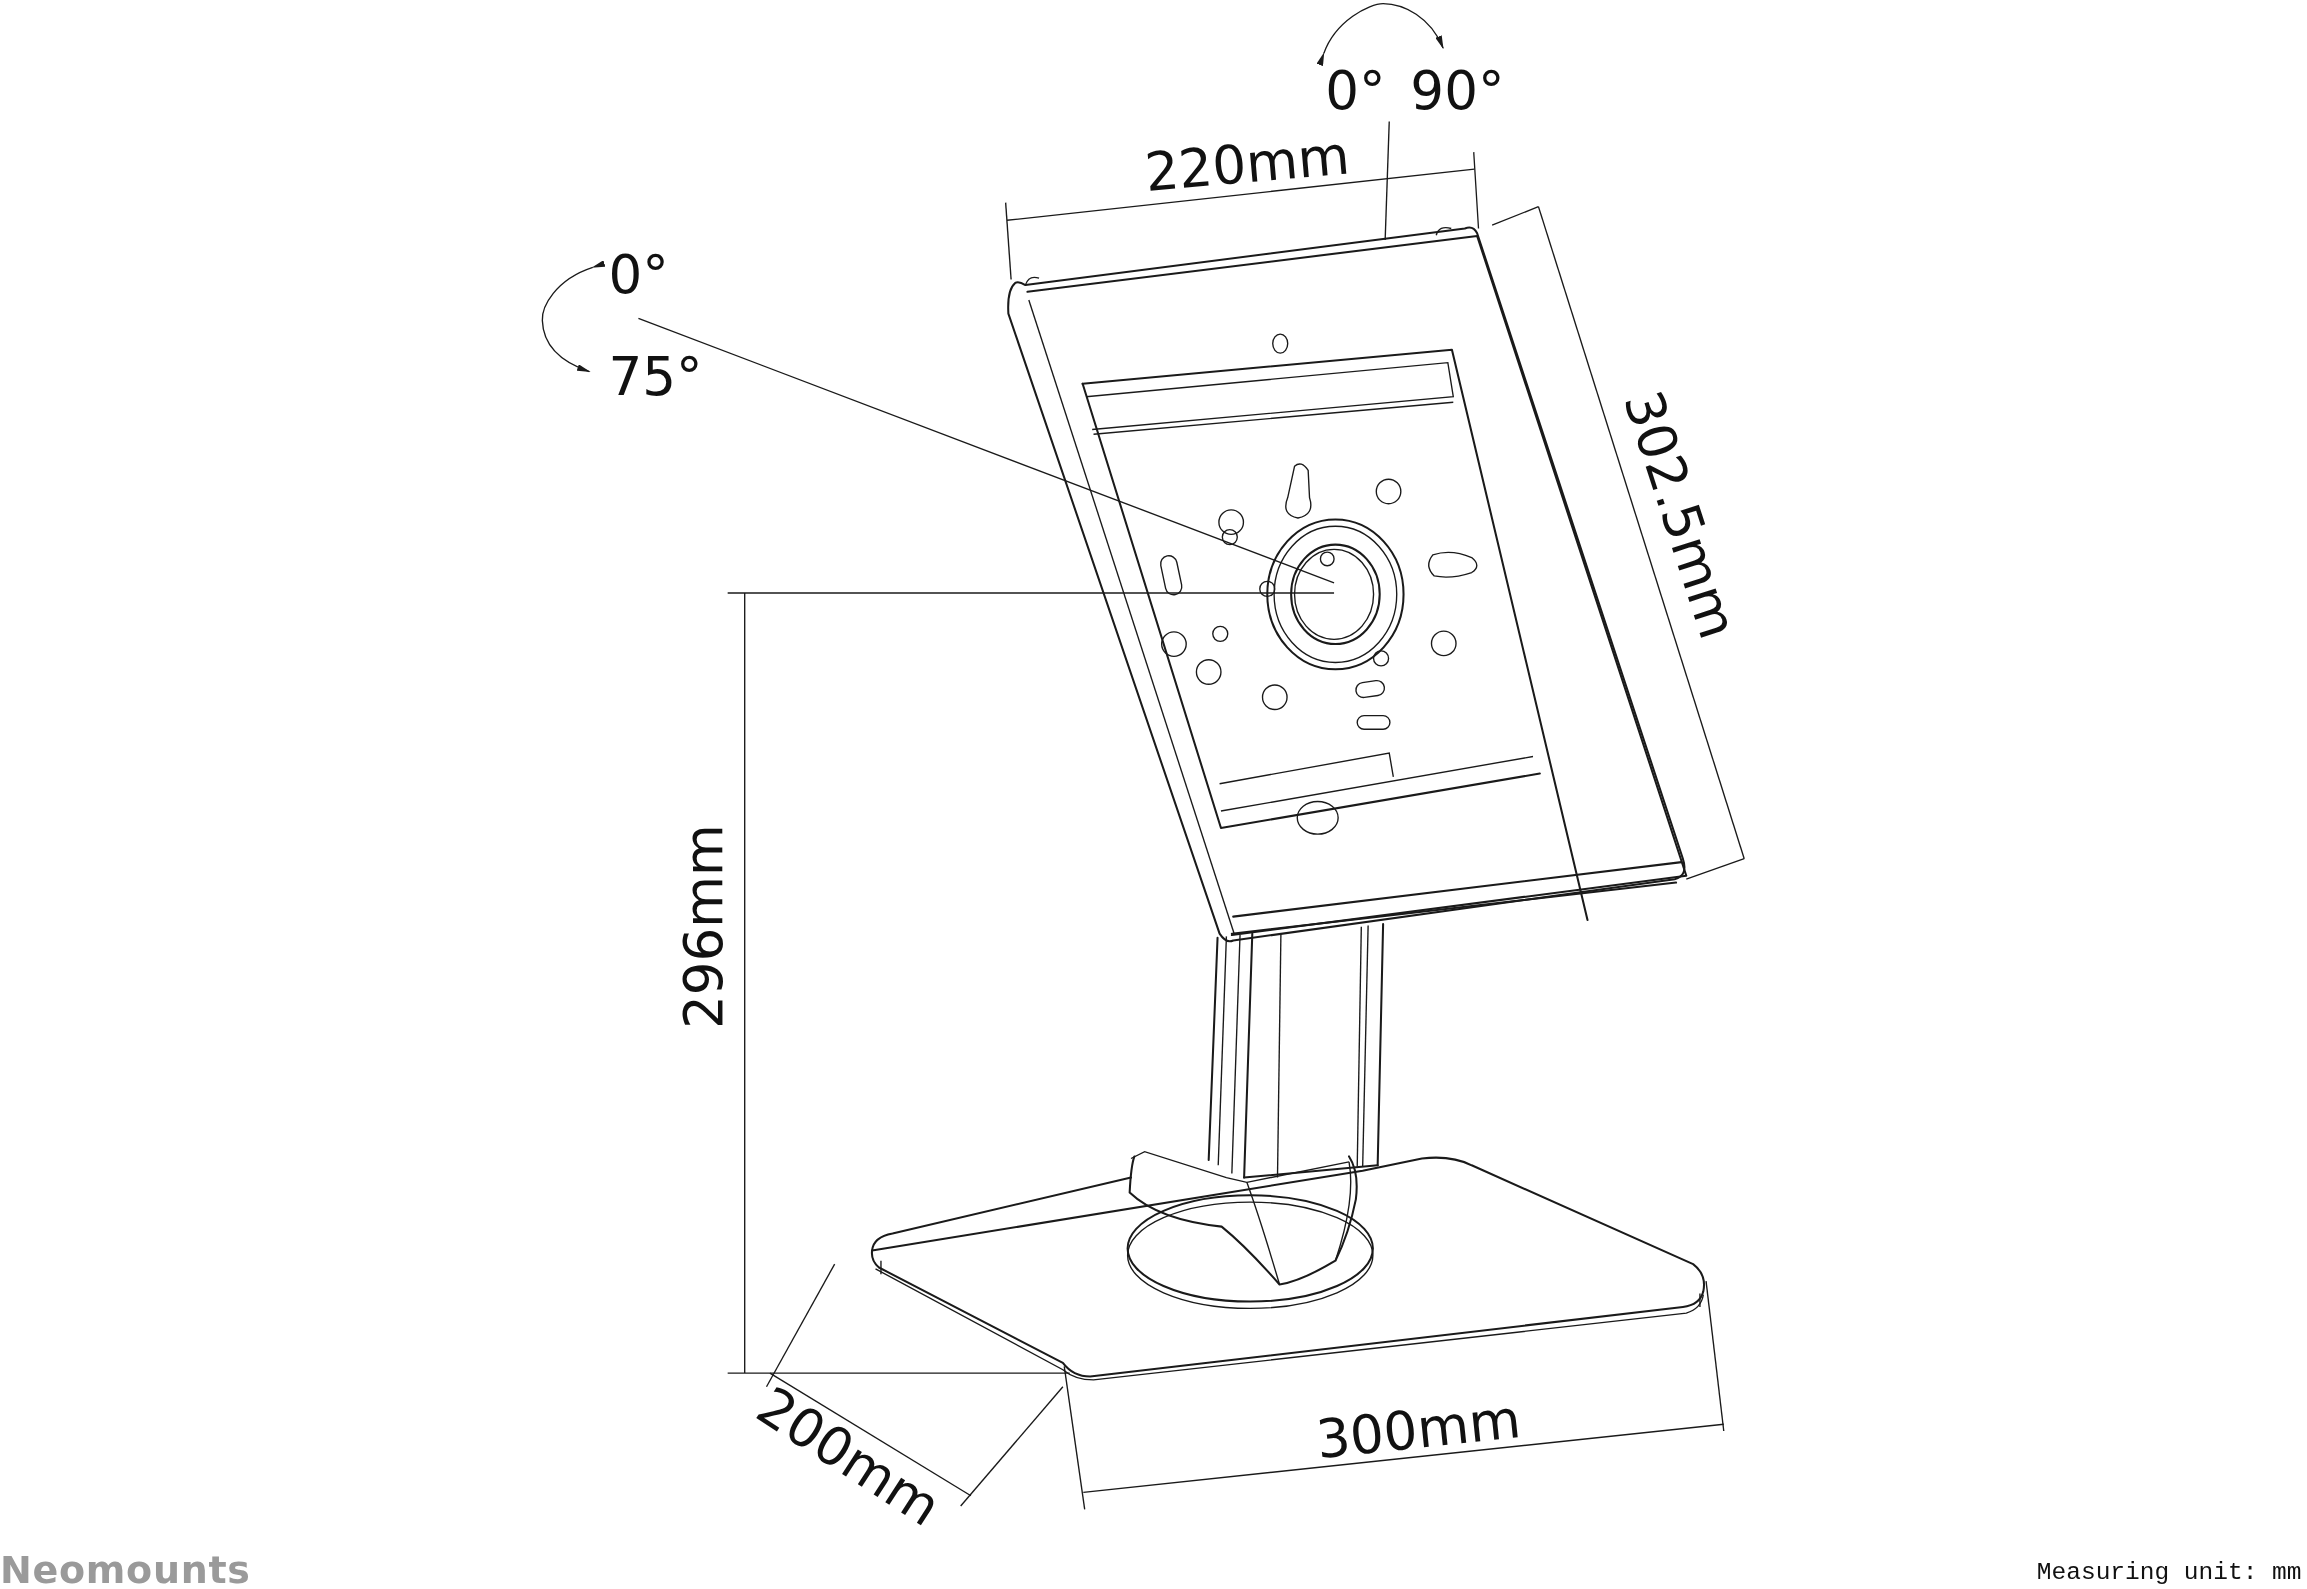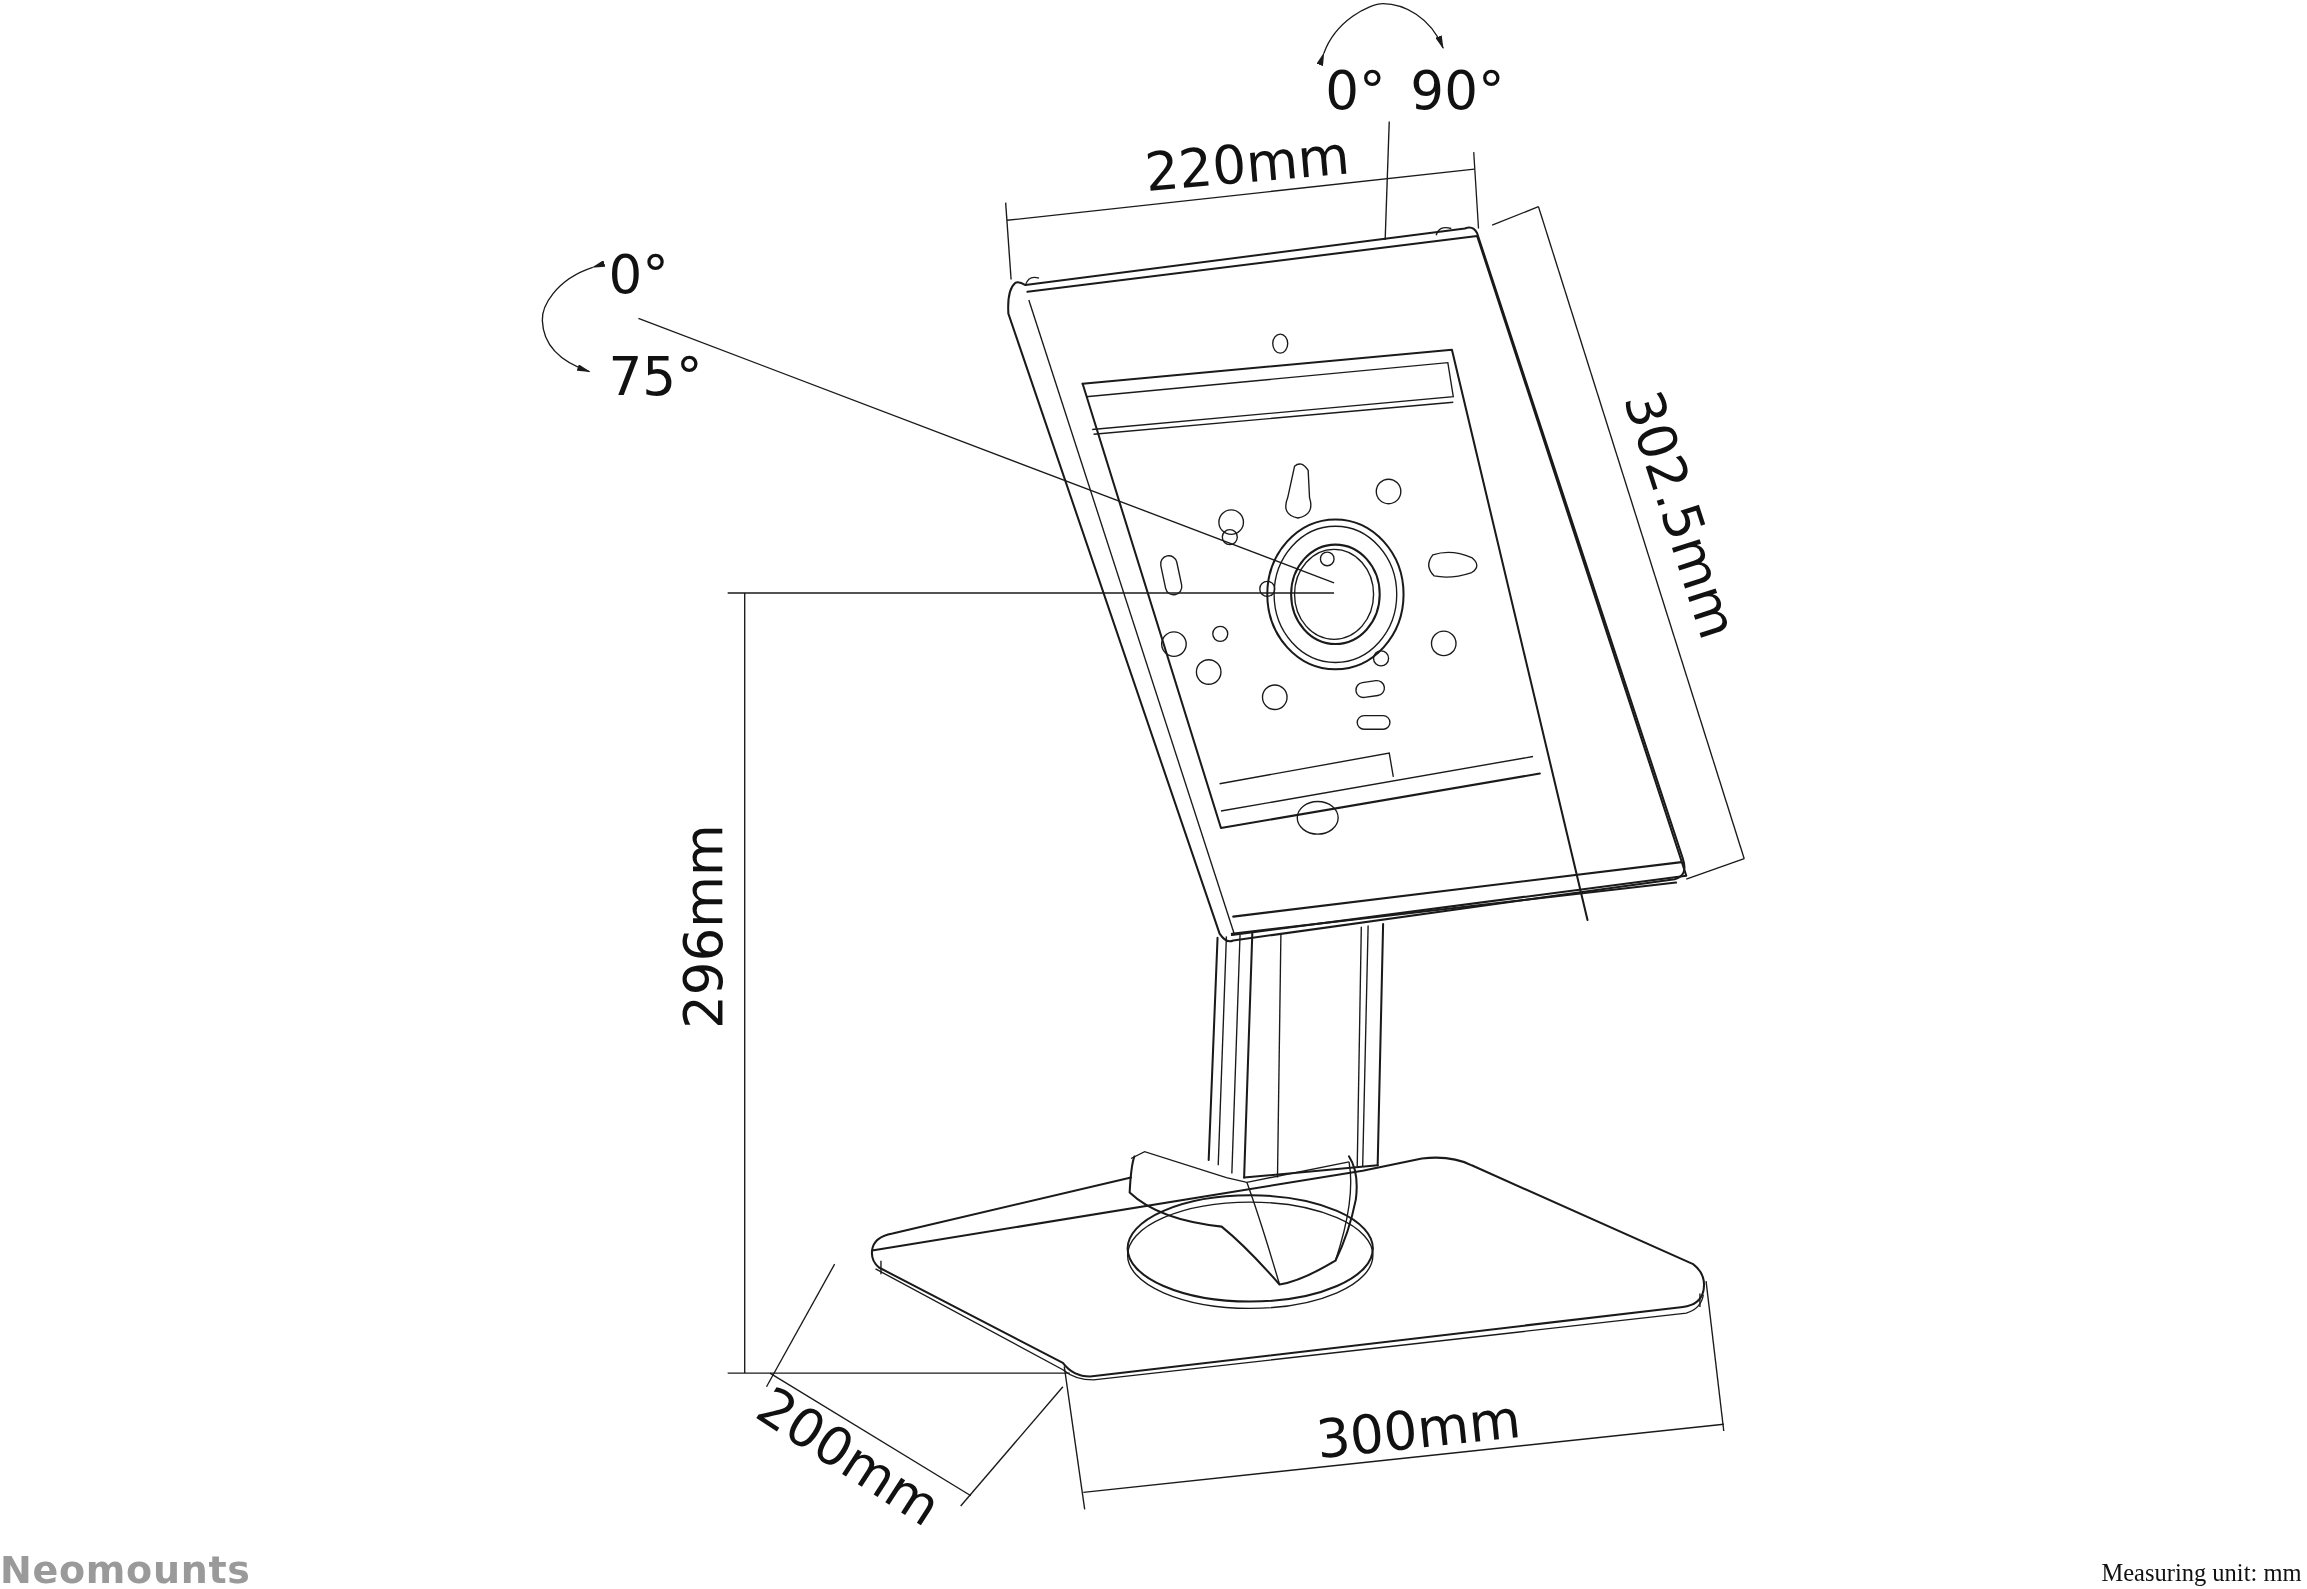--- a/index.html
+++ b/index.html
@@ -6,21 +6,21 @@
     body { width: 2307px; height: 1590px; position: relative; overflow: hidden; }
     #drawing { position: absolute; left: 0; top: 0; width: 2307px; height: 1590px; }
     .ln { fill: none; stroke: #1a1a1a; stroke-width: 3; stroke-linejoin: round; stroke-linecap: round; }
     .thin { fill: none; stroke: #1a1a1a; stroke-width: 2; }
     .dim { fill: none; stroke: #1a1a1a; stroke-width: 2; }
     .lbl { font-family: "DejaVu Sans", sans-serif; font-size: 78px; fill: #111111; }
     .deg { font-family: "DejaVu Sans", sans-serif; font-size: 78px; fill: #111111; }
     .arrowhead { fill: #1a1a1a; stroke: none; }
     .brand { position: absolute; left: 0; top: 1548px; font-family: "DejaVu Sans", sans-serif;
              font-weight: bold; font-size: 38px; color: #9a9a9a; letter-spacing: 0.7px; }
-    .unit { position: absolute; right: 5.5px; top: 1559px; font-family: Liberation Serif, serif;
+    .unit { position: absolute; right: 5.5px; top: 1559px; font-family: Liberation Mono, monospace;
             font-size: 24.5px; color: #111111; }
   </style>
 </head>
 <body>
 
 <svg id="drawing" viewBox="0 0 3386 2333" xmlns="http://www.w3.org/2000/svg">
   <defs>
     <marker id="arr" viewBox="0 0 20 10" refX="18" refY="5" markerWidth="20" markerHeight="10" orient="auto" markerUnits="userSpaceOnUse">
       <path d="M0,0 L20,5 L0,10 Z" class="arrowhead"></path>
     </marker>

